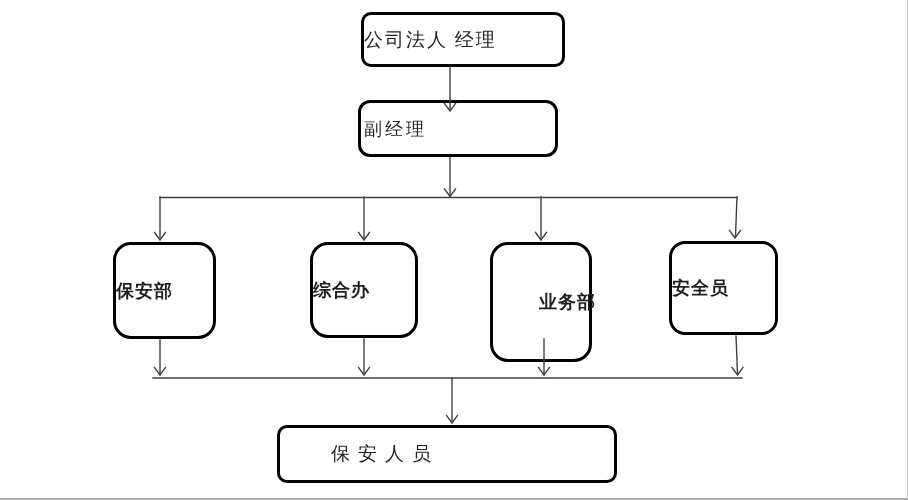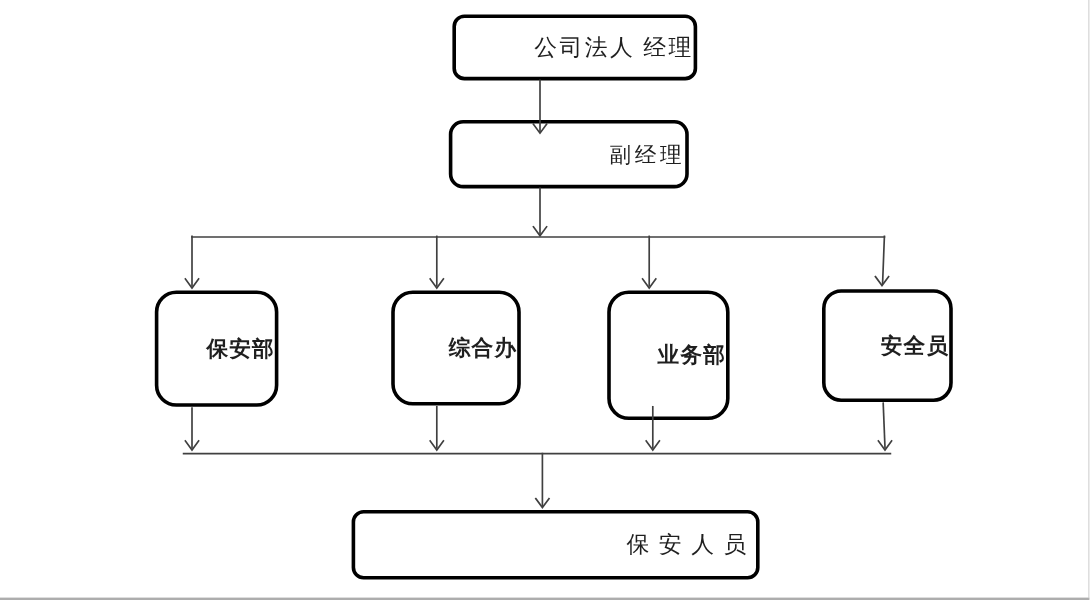--- a/index.html
+++ b/index.html
@@ -28,37 +28,36 @@
     stroke-linejoin: miter;
   }
   .node {
     position: absolute;
     z-index: 1;
     box-sizing: border-box;
     background: var(--box-fill, #ffffff);
     border: 3px solid var(--box-border, #000000);
     display: flex;
     align-items: center;
-    justify-content: flex-end;
+    justify-content: flex-start;
     color: var(--text, #1f1f1f);
-    margin-left: 16px;
   }
   .node span { white-space: nowrap; }
 
   .node-top    { left: 361px; top: 12px;  width: 204px; height: 55px; border-radius: 10px; }
   .node-top span    { font-size: 19px; letter-spacing: 2px; }
 
   .node-deputy { left: 358px; top: 100px; width: 200px; height: 57px; border-radius: 12px; }
   .node-deputy span { font-size: 18px; letter-spacing: 3px; padding-left: 3px; }
 
   .node-dept   { border-radius: 18px; }
   .node-dept span   { font-size: 18px; font-weight: bold; letter-spacing: 1px; }
   .node-dept1  { left: 113px; top: 242px; width: 103px; height: 97px; }
   .node-dept2  { left: 310px; top: 242px; width: 108px; height: 96px; }
-  .node-dept3  { left: 490px; top: 242px; width: 102px; height: 108px; }
+  .node-dept3  { left: 490px; top: 242px; width: 102px; height: 120px; padding-left: 46px; }
   .node-dept4  { left: 669px; top: 241px; width: 109px; height: 94px; border-radius: 16px; }
 
   .node-bottom { left: 277px; top: 425px; width: 340px; height: 58px; border-radius: 10px; padding-left: 43px; }
   .node-bottom span { font-size: 19px; letter-spacing: 8px; padding-left: 8px; }
 </style>
 </head>
 <body>
 
 <div class="canvas">
 

